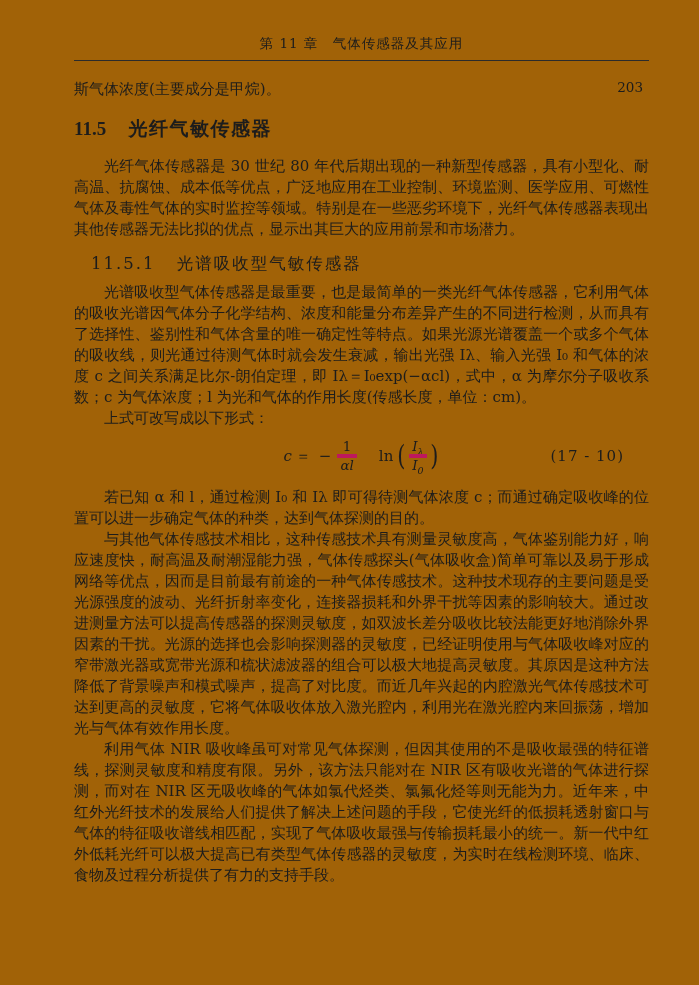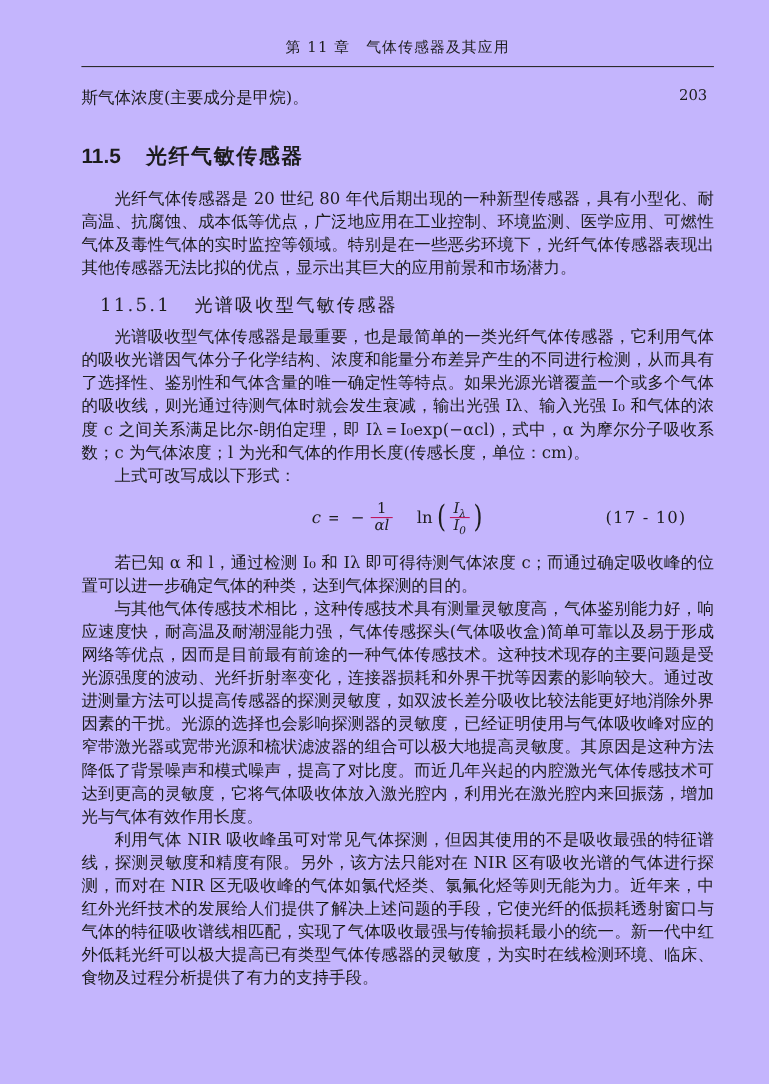--- a/index.html
+++ b/index.html
@@ -5,21 +5,21 @@
   html, body {
     margin: 0;
     padding: 0;
     background: #e8e8e8;
   }
   .page {
     position: relative;
     width: 699px;
     height: 985px;
     margin: 0;
-    background: #c4b5fd;
+    background: #a16207;
     color: #1c1c1c;
     font-family: "DejaVu Serif", "Liberation Serif", serif;
     overflow: hidden;
     box-sizing: border-box;
   }
   .content {
     padding: 34px 50px 0 74px;
   }
   
   .running-header {
@@ -43,22 +43,22 @@
     margin-top: 44px;
   }
   
   .lead {
     margin-top: 18px;
     font-size: 15px;
     line-height: 21px;
   }
   
   .section-heading {
-    margin: 30px 0 0 0;
-    font-family: Liberation Sans, sans-serif;
+    margin: 16px 0 0 0;
+    font-family: Liberation Serif, serif;
     font-weight: bold;
     font-size: 19px;
     line-height: 26px;
     letter-spacing: 1.5px;
   }
   .section-heading .sec-num {
     margin-right: 16px;
     letter-spacing: 0;
   }
   
@@ -104,21 +104,21 @@
   .msign { margin: 0 4px; }
   .frac {
     display: inline-flex;
     flex-direction: column;
     align-items: center;
     font-size: 13.5px;
     line-height: 15px;
     margin: 0 2px;
     vertical-align: middle;
   }
-  .frac .den { border-top: 1px solid #be185d; padding: 0 3px; text-align: center; }
+  .frac .den { border-top: 4px solid #be185d; padding: 0 3px; text-align: center; }
   .frac .num { padding: 0 3px; }
   .paren {
     font-size: 28px;
     font-weight: 400;
     line-height: 1;
     font-family: "DejaVu Serif", serif;
     transform: scaleX(0.75);
     display: inline-block;
   }
   sub.msub {
@@ -146,21 +146,21 @@
       <span class="page-number">203</span>
     </div>
 
     <div class="lead">斯气体浓度(主要成分是甲烷)。</div>
 
     <h2 class="section-heading">
       <span class="sec-num">11.5</span>
       <span class="sec-title">光纤气敏传感器</span>
     </h2>
 
-    <p class="body first">光纤气体传感器是 20 世纪 80 年代后期出现的一种新型传感器，具有小型化、耐高温、抗腐蚀、成本低等优点，广泛地应用在工业控制、环境监测、医学应用、可燃性气体及毒性气体的实时监控等领域。特别是在一些恶劣环境下，光纤气体传感器表现出其他传感器无法比拟的优点，显示出其巨大的应用前景和市场潜力。</p>
+    <p class="body first">光纤气体传感器是 30 世纪 80 年代后期出现的一种新型传感器，具有小型化、耐高温、抗腐蚀、成本低等优点，广泛地应用在工业控制、环境监测、医学应用、可燃性气体及毒性气体的实时监控等领域。特别是在一些恶劣环境下，光纤气体传感器表现出其他传感器无法比拟的优点，显示出其巨大的应用前景和市场潜力。</p>
 
     <h3 class="subsection-heading">
       <span class="sub-num">11.5.1</span>
       <span class="sub-title">光谱吸收型气敏传感器</span>
     </h3>
 
     <p class="body after-sub">光谱吸收型气体传感器是最重要，也是最简单的一类光纤气体传感器，它利用气体的吸收光谱因气体分子化学结构、浓度和能量分布差异产生的不同进行检测，从而具有了选择性、鉴别性和气体含量的唯一确定性等特点。如果光源光谱覆盖一个或多个气体的吸收线，则光通过待测气体时就会发生衰减，输出光强 Iλ、输入光强 I₀ 和气体的浓度 c 之间关系满足比尔-朗伯定理，即 Iλ＝I₀exp(−αcl)，式中，α 为摩尔分子吸收系数；c 为气体浓度；l 为光和气体的作用长度(传感长度，单位：cm)。</p>
 
     <p class="body">上式可改写成以下形式：</p>
 

